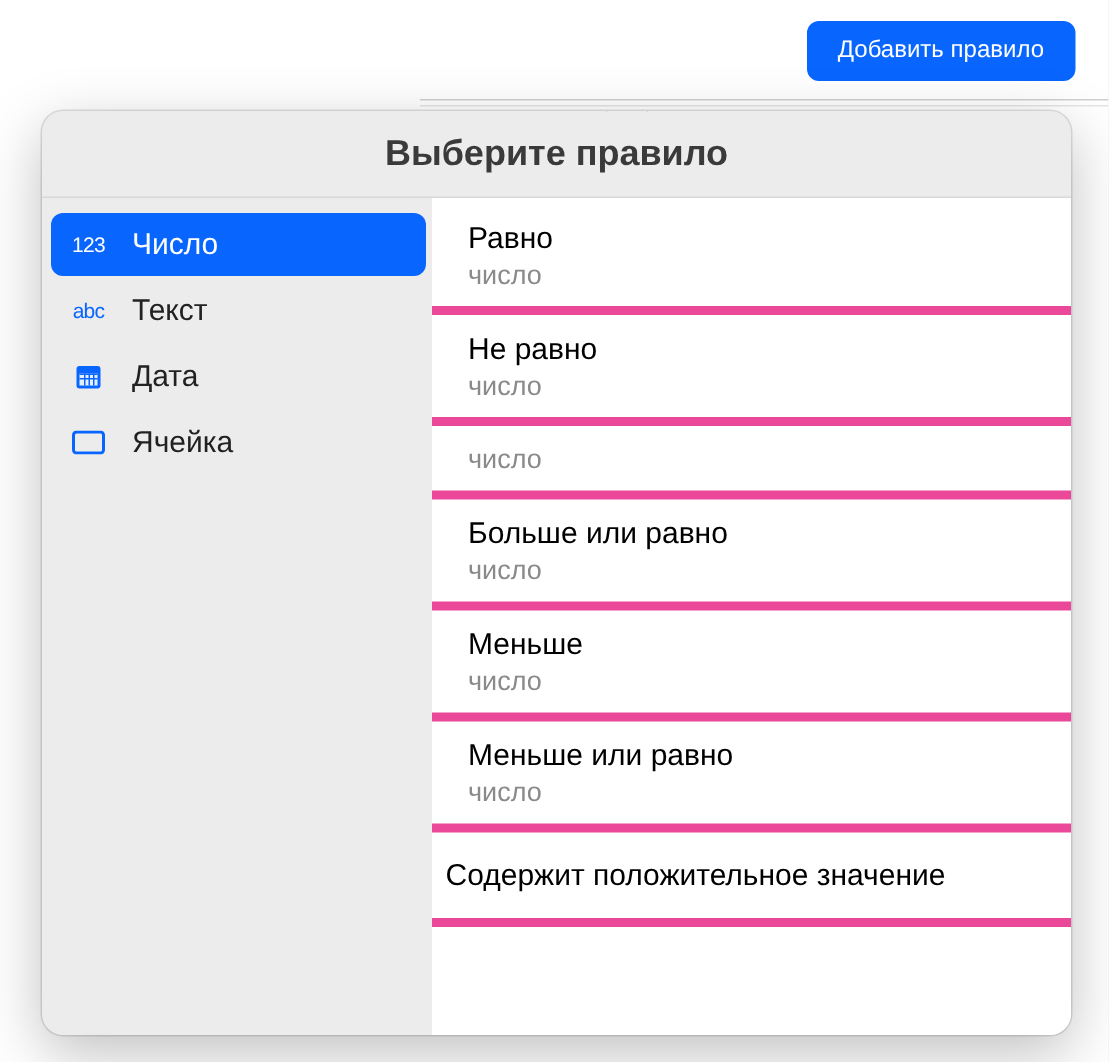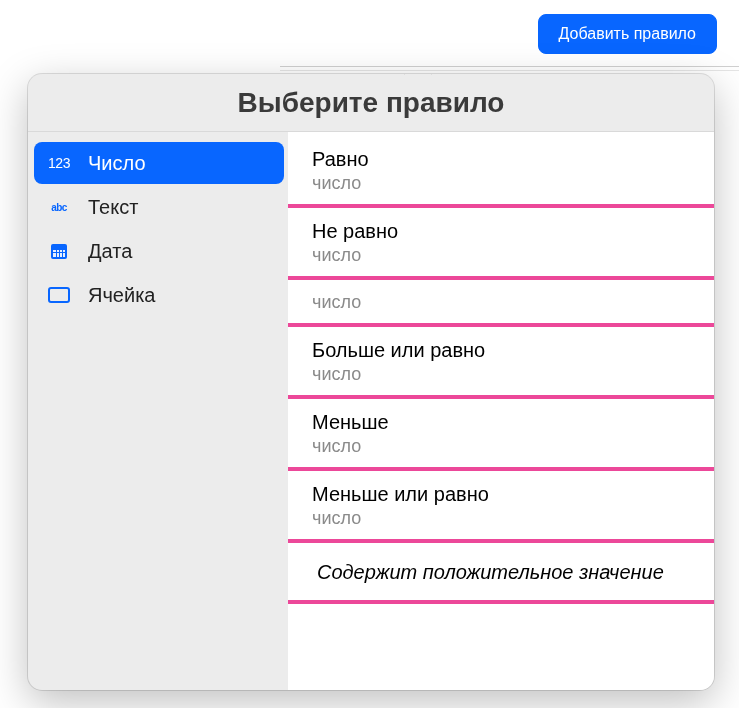--- a/index.html
+++ b/index.html
@@ -83,21 +83,21 @@
       height: 24px;
       background: #ececec;
       transform: rotate(45deg);
       box-shadow: 0 0 0 1px rgba(0,0,0,0.12);
     }
     .popover-header {
       height: 58px;
       display: flex;
       align-items: center;
       justify-content: center;
-      font-size: 28px;
+      font-size: 24px;
       font-weight: 600;
       color: #3a3a3a;
       border-bottom: 1px solid rgba(0,0,0,0.08);
     }
     .popover-body {
       display: flex;
       height: calc(100% - 58px);
     }
     .sidebar {
       width: 260px;
@@ -124,43 +124,43 @@
       height: 24px;
       display: flex;
       align-items: center;
       justify-content: center;
       font-size: 16px;
       color: #0866ff;
       font-weight: 600;
     }
     .sidebar-item.selected .icon-box { color: #fff; }
     .icon-text-123 { font-size: 14px; letter-spacing: -0.5px; font-weight: 500; }
-    .icon-text-abc { font-size: 10px; letter-spacing: -0.5px; font-weight: 700; }
+    .icon-text-abc { font-size: 14px; letter-spacing: -0.5px; font-weight: 400; }
     .rules {
       flex: 1;
       background: #fff;
       padding: 4px 0 0 0;
       overflow-y: auto;
     }
     .rule-item {
       padding: 12px 24px 10px 24px;
-      border-bottom: 4px solid #ec4899;
+      border-bottom: 6px solid #ec4899;
       cursor: pointer;
     }
     .rule-title {
       font-size: 20px;
       color: #000;
       margin-bottom: 2px;
     }
     .rule-sub {
       font-size: 18px;
       color: #8a8a8a;
     }
     .rule-item.single .rule-title { margin-bottom: 0; }
-    .rule-item.single { padding: 18px 24px 16px 29px; font-style: italic; }
+    .rule-item.single { padding: 18px 24px 16px 9px; }
   </style>
 </head>
 <body>
 
 <div class="backdrop-line"></div>
 <div class="backdrop-line2"></div>
 
 <div class="topbar">
   <button class="btn btn-primary">Добавить правило</button>
 </div>

